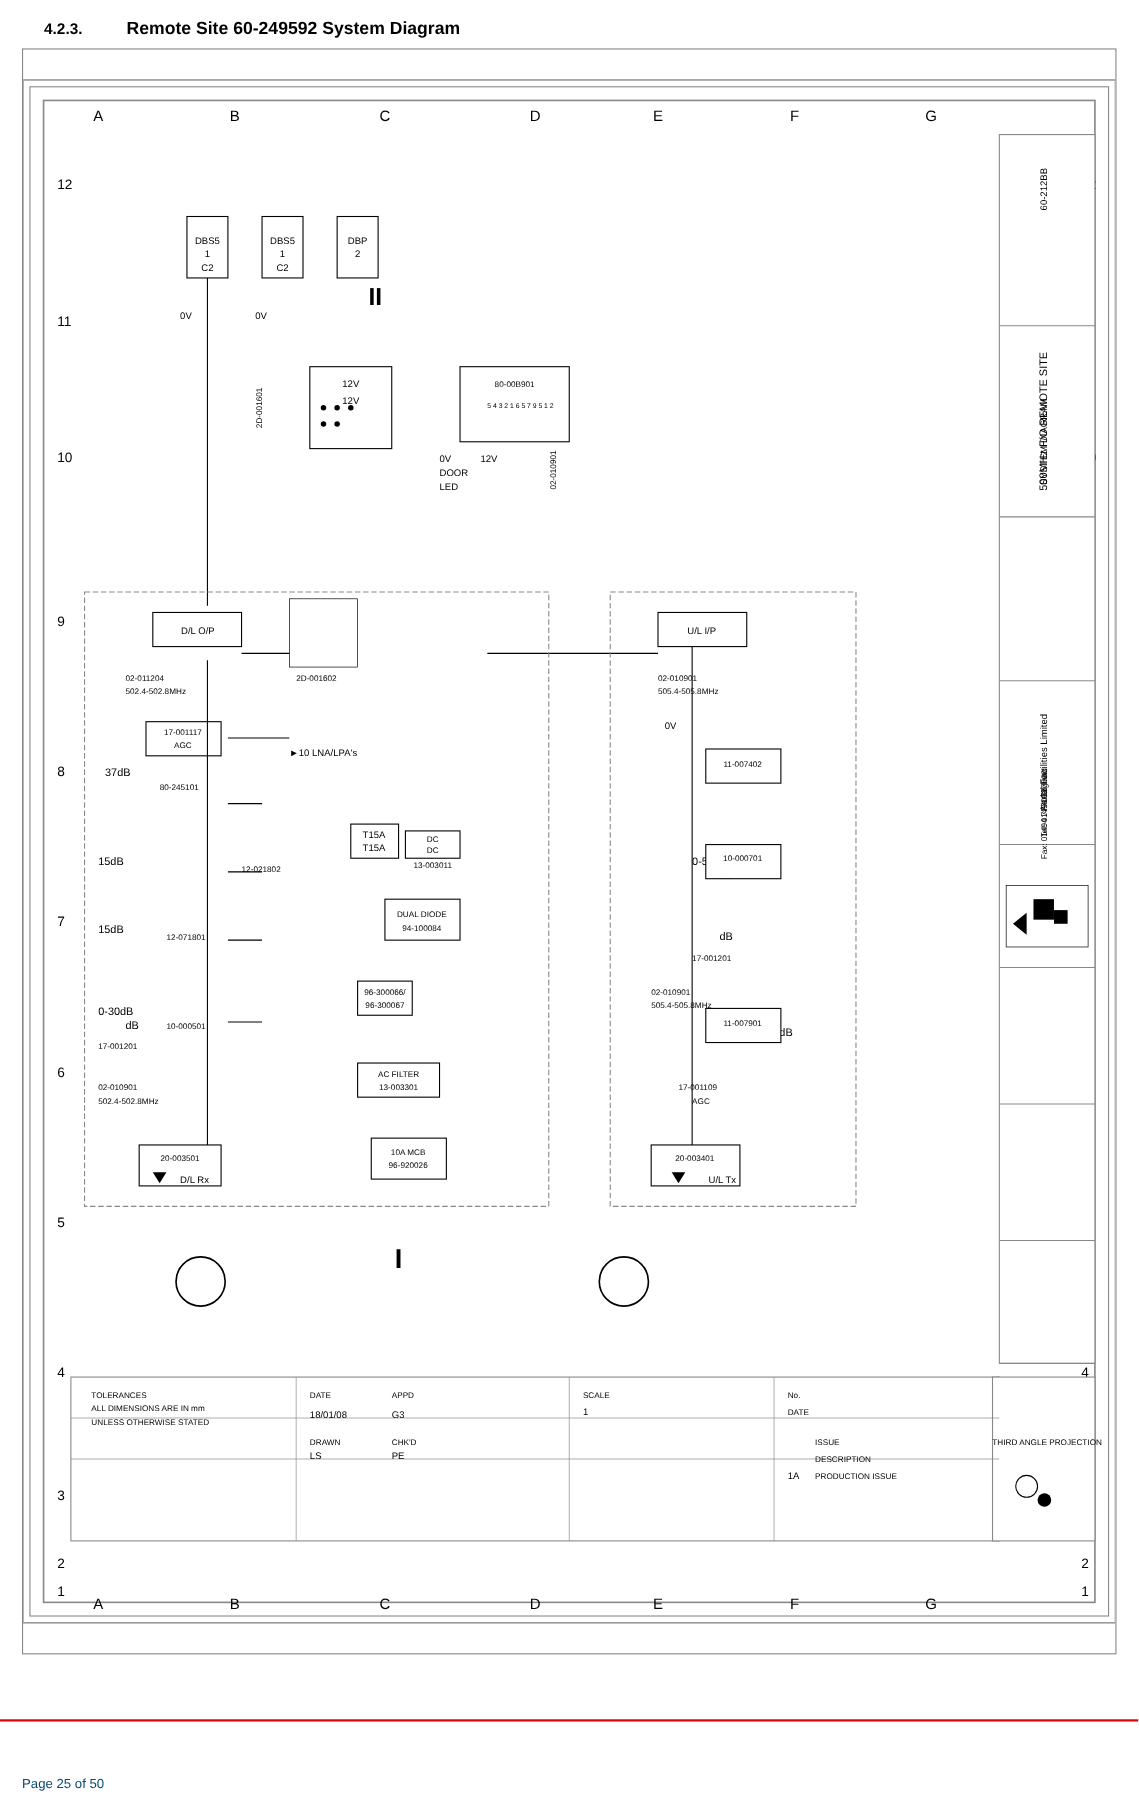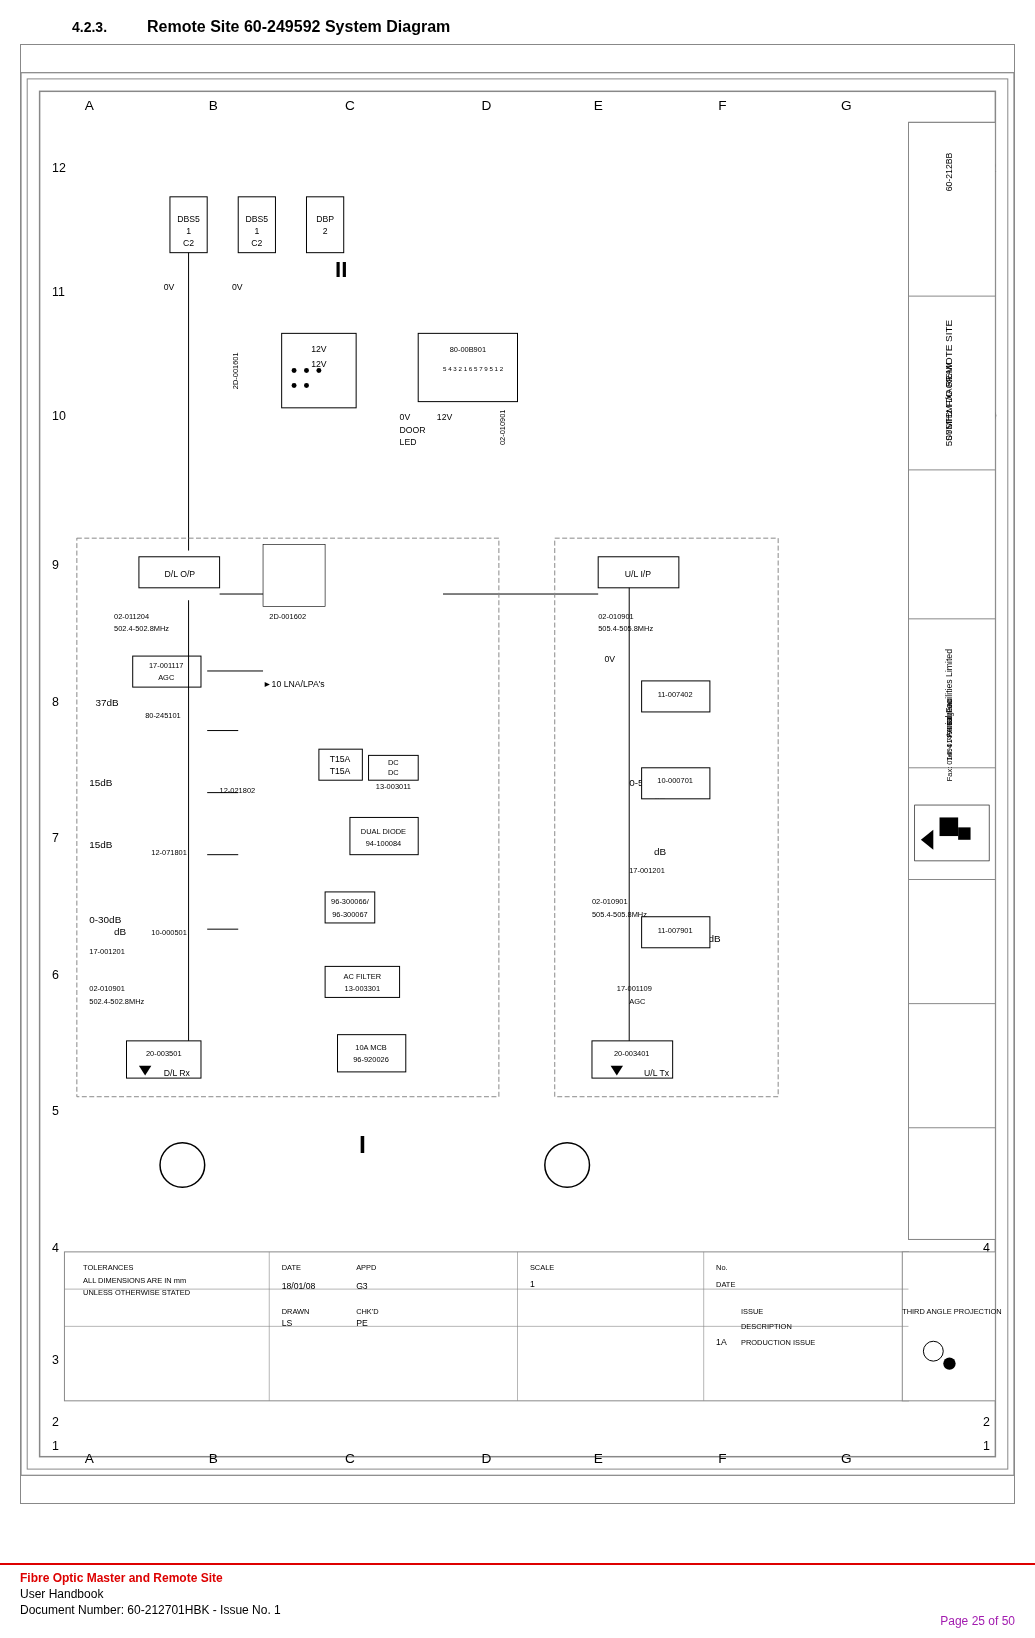--- a/index.html
+++ b/index.html
@@ -16,21 +16,20 @@
     
     .page-header {
       padding: 18px 40px 8px 40px;
       display: flex;
       align-items: baseline;
       gap: 40px;
     }
     .section-number {
       font-size: 14px;
       font-weight: bold;
-      margin-left: 32px;
     }
     .section-title {
       font-size: 16px;
       font-weight: bold;
     }
 
     
     .diagram-container {
       margin: 0 20px;
       border: 1px solid #888;
@@ -72,21 +71,21 @@
     .footer-subtitle {
       color: #000;
       font-size: 12px;
     }
     .footer-doc {
       color: #000;
       font-size: 12px;
     }
     .footer-page {
       font-size: 12px;
-      color: #a21caf;
+      color: #0c4a6e;
       align-self: flex-end;
       padding-bottom: 6px;
     }
   </style>
 </head>
 <body>
 
 <div class="page-header">
   <span class="section-number">4.2.3.</span>
   <span class="section-title">Remote Site 60-249592 System Diagram</span>
@@ -383,19 +382,14 @@
     <text x="155" y="1120" font-size="11" text-anchor="middle" fill="#000">B</text>
     <text x="265" y="1120" font-size="11" text-anchor="middle" fill="#000">C</text>
     <text x="375" y="1120" font-size="11" text-anchor="middle" fill="#000">D</text>
     <text x="465" y="1120" font-size="11" text-anchor="middle" fill="#000">E</text>
     <text x="565" y="1120" font-size="11" text-anchor="middle" fill="#000">F</text>
     <text x="665" y="1120" font-size="11" text-anchor="middle" fill="#000">G</text>
   </svg>
 </div>
 
 <div class="page-footer">
-  <div class="footer-left">
-    <span class="footer-title">Fibre Optic Master and Remote Site</span>
-    <span class="footer-subtitle">User Handbook</span>
-    <span class="footer-doc">Document Number: 60-212701HBK - Issue No. 1</span>
-  </div>
   <div class="footer-page">Page 25 of 50</div>
 </div>
 
 </body></html>

